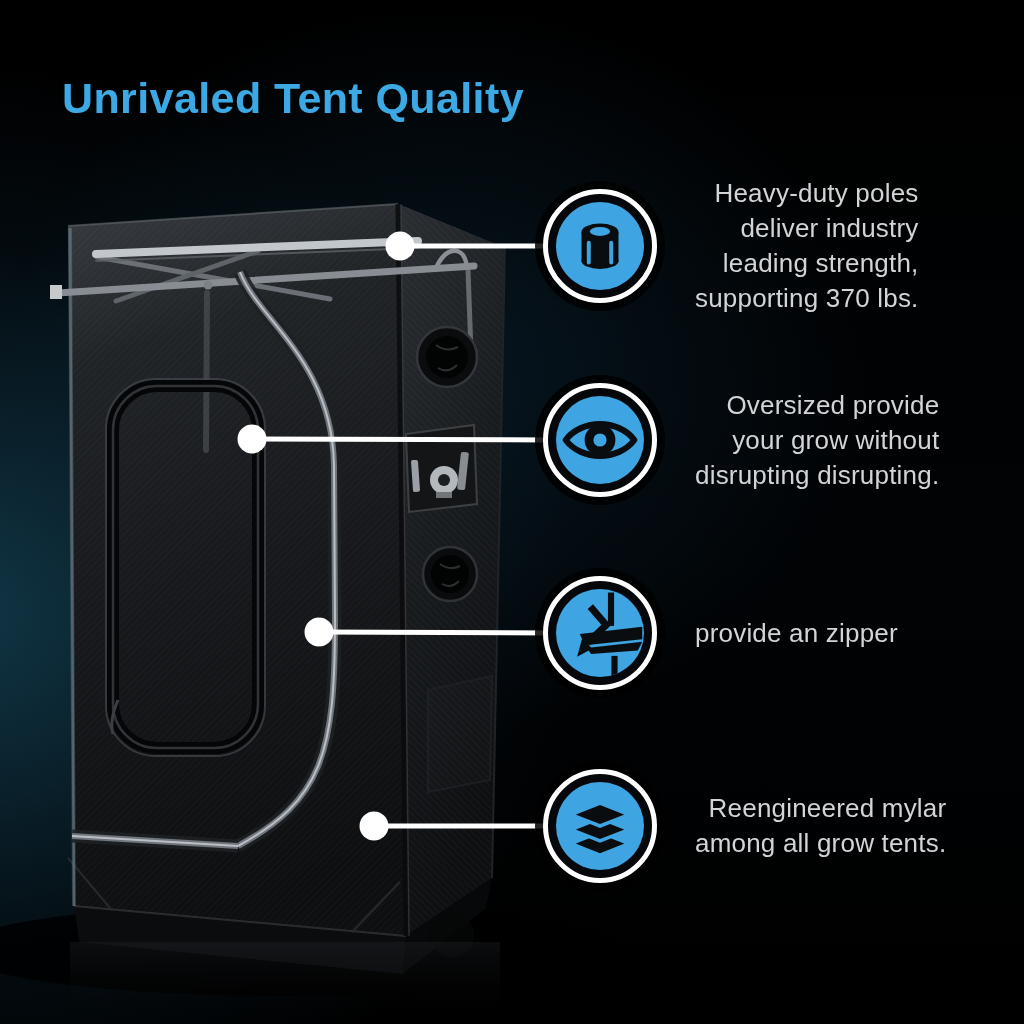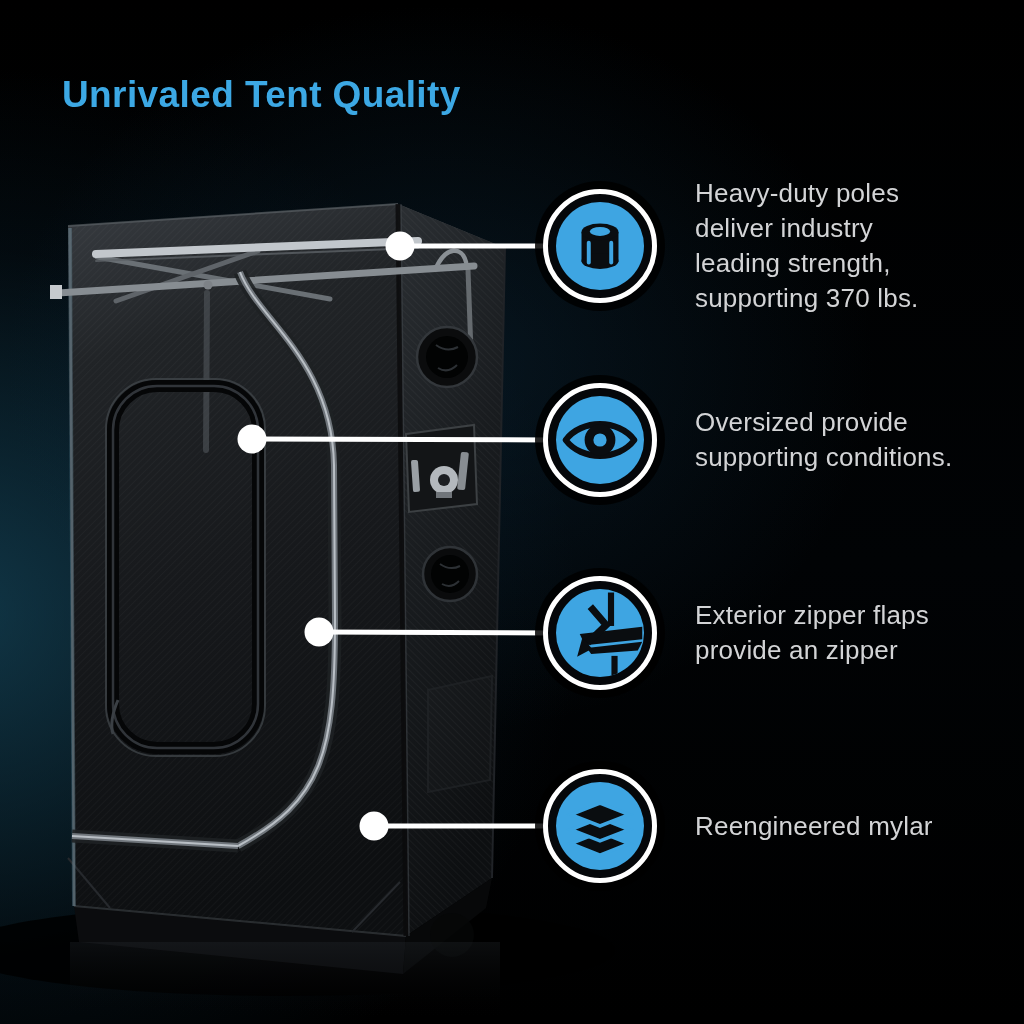--- a/index.html
+++ b/index.html
@@ -7,26 +7,26 @@
     position:relative;width:1024px;height:1024px;overflow:hidden;
     font-family:"Liberation Sans","DejaVu Sans",sans-serif;
     background:
       radial-gradient(620px 520px at 43% 36%, rgba(16,52,76,0.40), transparent 70%),
       radial-gradient(860px 760px at -4% 60%, rgba(27,88,114,0.60), rgba(10,35,50,0.28) 48%, transparent 72%),
       linear-gradient(180deg,#000 0%,#010305 55%,#000 100%);
   }
   .tent-layer{position:absolute;left:0;top:0;}
   .title{
     position:absolute;left:62px;top:74px;margin:0;
-    font-size:37px;font-weight:700;letter-spacing:0.4px;
+    font-size:43px;font-weight:700;letter-spacing:0.4px;
     color:#3CA8E4;
   }
   .feature{
     position:absolute;left:543px;height:114px;
-    display:flex;align-items:center;
+    display:flex;align-items:center;text-align:right;
   }
   .icon-ring{
     flex:0 0 auto;width:104px;height:104px;border:5px solid #ffffff;border-radius:50%;
     background:#05070a;display:flex;align-items:center;justify-content:center;
     box-shadow:0 0 0 8px rgba(0,0,0,0.85);
   }
   .icon-disc{
     width:88px;height:88px;border-radius:50%;background:#3EA5E2;
     display:flex;align-items:center;justify-content:center;overflow:hidden;
   }
@@ -205,51 +205,52 @@
       <div class="icon-disc">
         <svg width="88" height="88" viewBox="0 0 100 100">
           <path d="M11,50 C29,26 71,26 89,50 C71,74 29,74 11,50 Z" fill="none" stroke="#0a0d10" stroke-width="7" stroke-linejoin="round"></path>
           <circle cx="50" cy="50" r="17.5" fill="#0a0d10"></circle>
           <circle cx="50" cy="50" r="7.5" fill="#3EA5E2"></circle>
         </svg>
       </div>
     </div>
     <div class="feature-text">
       <div>Oversized provide</div>
-      <div>supporting conditions.</div>
+      <div>your grow without</div>
+      <div>disrupting disrupting.</div>
     </div>
   </div>
 
   <div class="feature" style="top:576px">
     <div class="icon-ring">
       <div class="icon-disc">
         <svg width="88" height="88" viewBox="0 0 100 100">
           <rect x="59" y="4" width="7" height="38" fill="#0a0d10"></rect>
           <polygon points="27,51 98,43 98,57 33,64" fill="#0a0d10"></polygon>
           <polygon points="35,67 98,60 93,70 40,74" fill="#0a0d10"></polygon>
           <rect x="63" y="76" width="7" height="22" fill="#0a0d10"></rect>
           <path d="M39,20 L57,41 L36,61" fill="none" stroke="#0a0d10" stroke-width="8"></path>
           <polygon points="24,77 41,68 30,55" fill="#0a0d10"></polygon>
         </svg>
       </div>
     </div>
     <div class="feature-text">
-      <div>Exterior zipper flaps</div>
       <div>provide an zipper</div>
     </div>
   </div>
 
   <div class="feature" style="top:769px">
     <div class="icon-ring">
       <div class="icon-disc">
         <svg width="88" height="88" viewBox="0 0 100 100">
           <polygon points="50,57 83,70 50,83 17,70" fill="#0a0d10" stroke="#3EA5E2" stroke-width="4"></polygon>
           <polygon points="50,41 83,54 50,67 17,54" fill="#0a0d10" stroke="#3EA5E2" stroke-width="4"></polygon>
           <polygon points="50,24 83,37 50,50 17,37" fill="#0a0d10" stroke="#3EA5E2" stroke-width="4"></polygon>
         </svg>
       </div>
     </div>
     <div class="feature-text">
       <div>Reengineered mylar</div>
+      <div>among all grow tents.</div>
     </div>
   </div>
 
 </div>
 
 </body></html>

